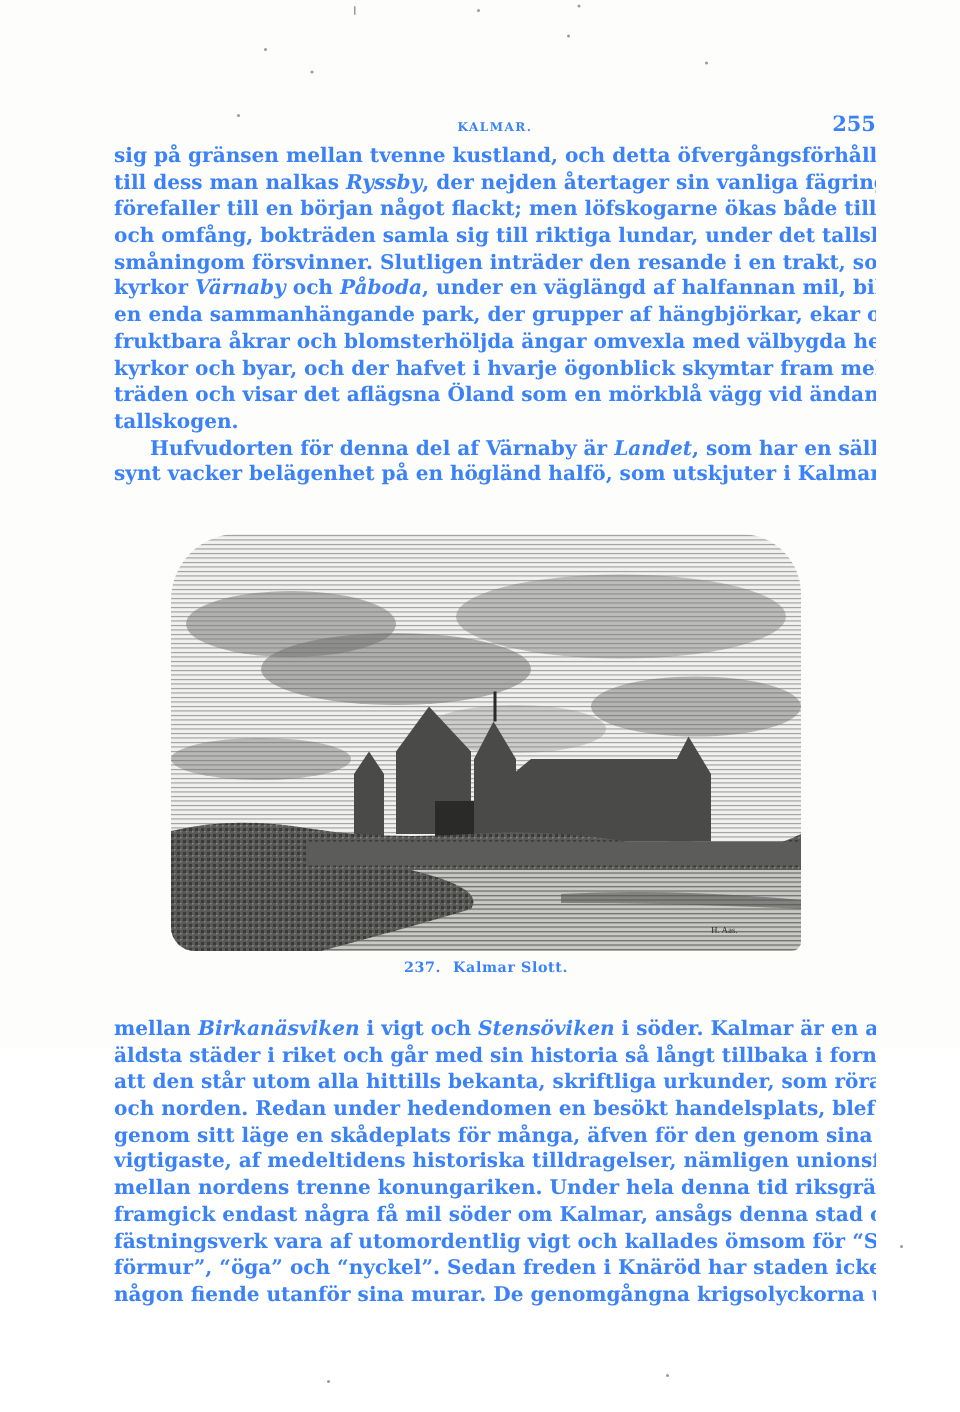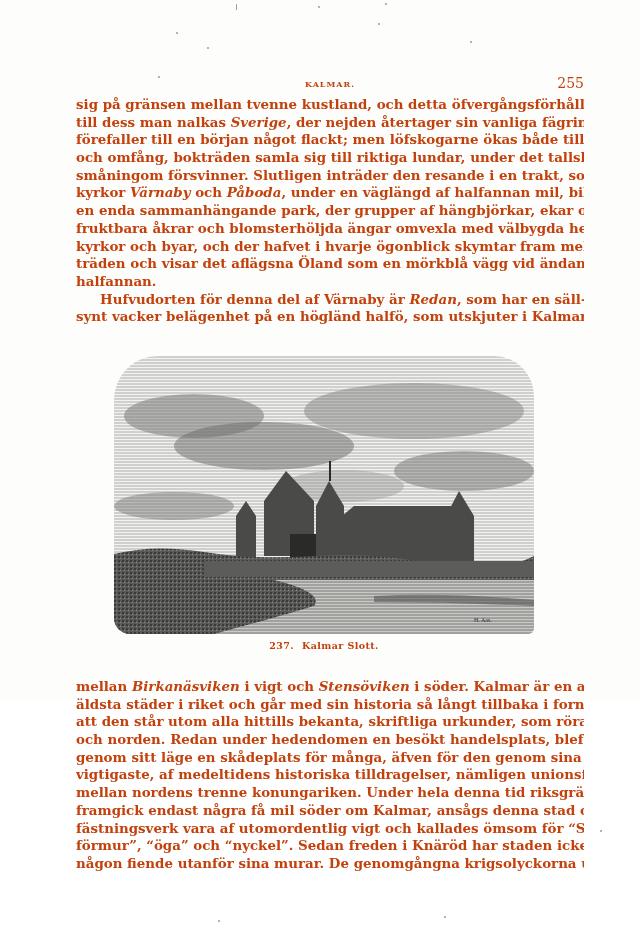--- a/index.html
+++ b/index.html
@@ -1,30 +1,30 @@
 <!DOCTYPE html>
 <html><head>
 <meta charset="utf-8">
 <style>
   html, body { margin: 0; padding: 0; background: #ffffff; }
   body { width: 640px; height: 941px; position: relative; overflow: hidden; }
   .page {
     position: absolute; left: 0; top: 0; width: 640px; height: 699px;
-    background: #fdfdfc; color: #c2410c;
+    background: #fdfdfc; color: #3b82f6;
     font-family: "DejaVu Serif", "Liberation Serif", serif;
   }
   .running-head {
     position: absolute; top: 76px; left: 76px; width: 508px; height: 16px;
   }
   .running-title {
     position: absolute; left: 0; right: 0; text-align: center;
     font-size: 8px; font-weight: bold; letter-spacing: 1px; top: 3px;
   }
   .page-number {
-    position: absolute; right: 0; top: -1px; font-size: 14px; font-weight: normal; text-align: center;
+    position: absolute; right: 0; top: -1px; font-size: 14px; font-weight: bold; text-align: center;
   }
   .textblock {
     position: absolute; left: 76px; width: 508px;
     font-size: 13.4px; line-height: 17.7px; font-weight: bold;
   }
   .line {
     display: block; white-space: nowrap; text-align: justify;
     text-align-last: justify; height: 17.7px; overflow: hidden;
   }
   .line.last { text-align-last: left; }
@@ -64,31 +64,31 @@
   <div class="speck" style="left:218px;top:920px;"></div>
   <div class="speck" style="left:444px;top:916px;"></div>
 
   <div class="running-head">
     <span class="running-title">KALMAR.</span>
     <span class="page-number">255</span>
   </div>
 
   <div class="textblock block1">
     <span class="line">sig på gränsen mellan tvenne kustland, och detta öfvergångsförhållande varar</span>
-    <span class="line"><span>till dess man nalkas </span><span class="it">Sverige</span><span>, der nejden återtager sin vanliga fägring. Landet</span></span>
+    <span class="line"><span>till dess man nalkas </span><span class="it">Ryssby</span><span>, der nejden återtager sin vanliga fägring. Landet</span></span>
     <span class="line">förefaller till en början något flackt; men löfskogarne ökas både till höjd</span>
     <span class="line">och omfång, bokträden samla sig till riktiga lundar, under det tallskogen</span>
     <span class="line">småningom försvinner.  Slutligen inträder den resande i en trakt, som</span>
     <span class="line"><span>kyrkor </span><span class="it">Värnaby</span><span> och </span><span class="it">Påboda</span><span>, under en väglängd af halfannan mil, bildar</span></span>
     <span class="line">en enda sammanhängande park, der grupper af hängbjörkar, ekar och bokar,</span>
     <span class="line">fruktbara åkrar och blomsterhöljda ängar omvexla med välbygda herresäten,</span>
     <span class="line">kyrkor och byar, och der hafvet i hvarje ögonblick skymtar fram mellan</span>
     <span class="line">träden och visar det aflägsna Öland som en mörkblå vägg vid ändan af</span>
-    <span class="line last">halfannan.</span>
-    <span class="line indent"><span>Hufvudorten för denna del af Värnaby är </span><span class="it">Redan</span><span>, som har en säll-</span></span>
+    <span class="line last">tallskogen.</span>
+    <span class="line indent"><span>Hufvudorten för denna del af Värnaby är </span><span class="it">Landet</span><span>, som har en säll-</span></span>
     <span class="line">synt vacker belägenhet på en högländ halfö, som utskjuter i Kalmarsund</span>
   </div>
 
   <div class="figure">
     <div class="engraving">
       <svg width="420" height="278" viewBox="0 0 420 278" xmlns="http://www.w3.org/2000/svg">
         <defs>
           <pattern id="hatch" width="420" height="3" patternUnits="userSpaceOnUse">
             <rect width="420" height="3" fill="#f2f2f0"></rect>
             <line x1="0" y1="1" x2="420" y2="1" stroke="#9a9a98" stroke-width="0.8"></line>

